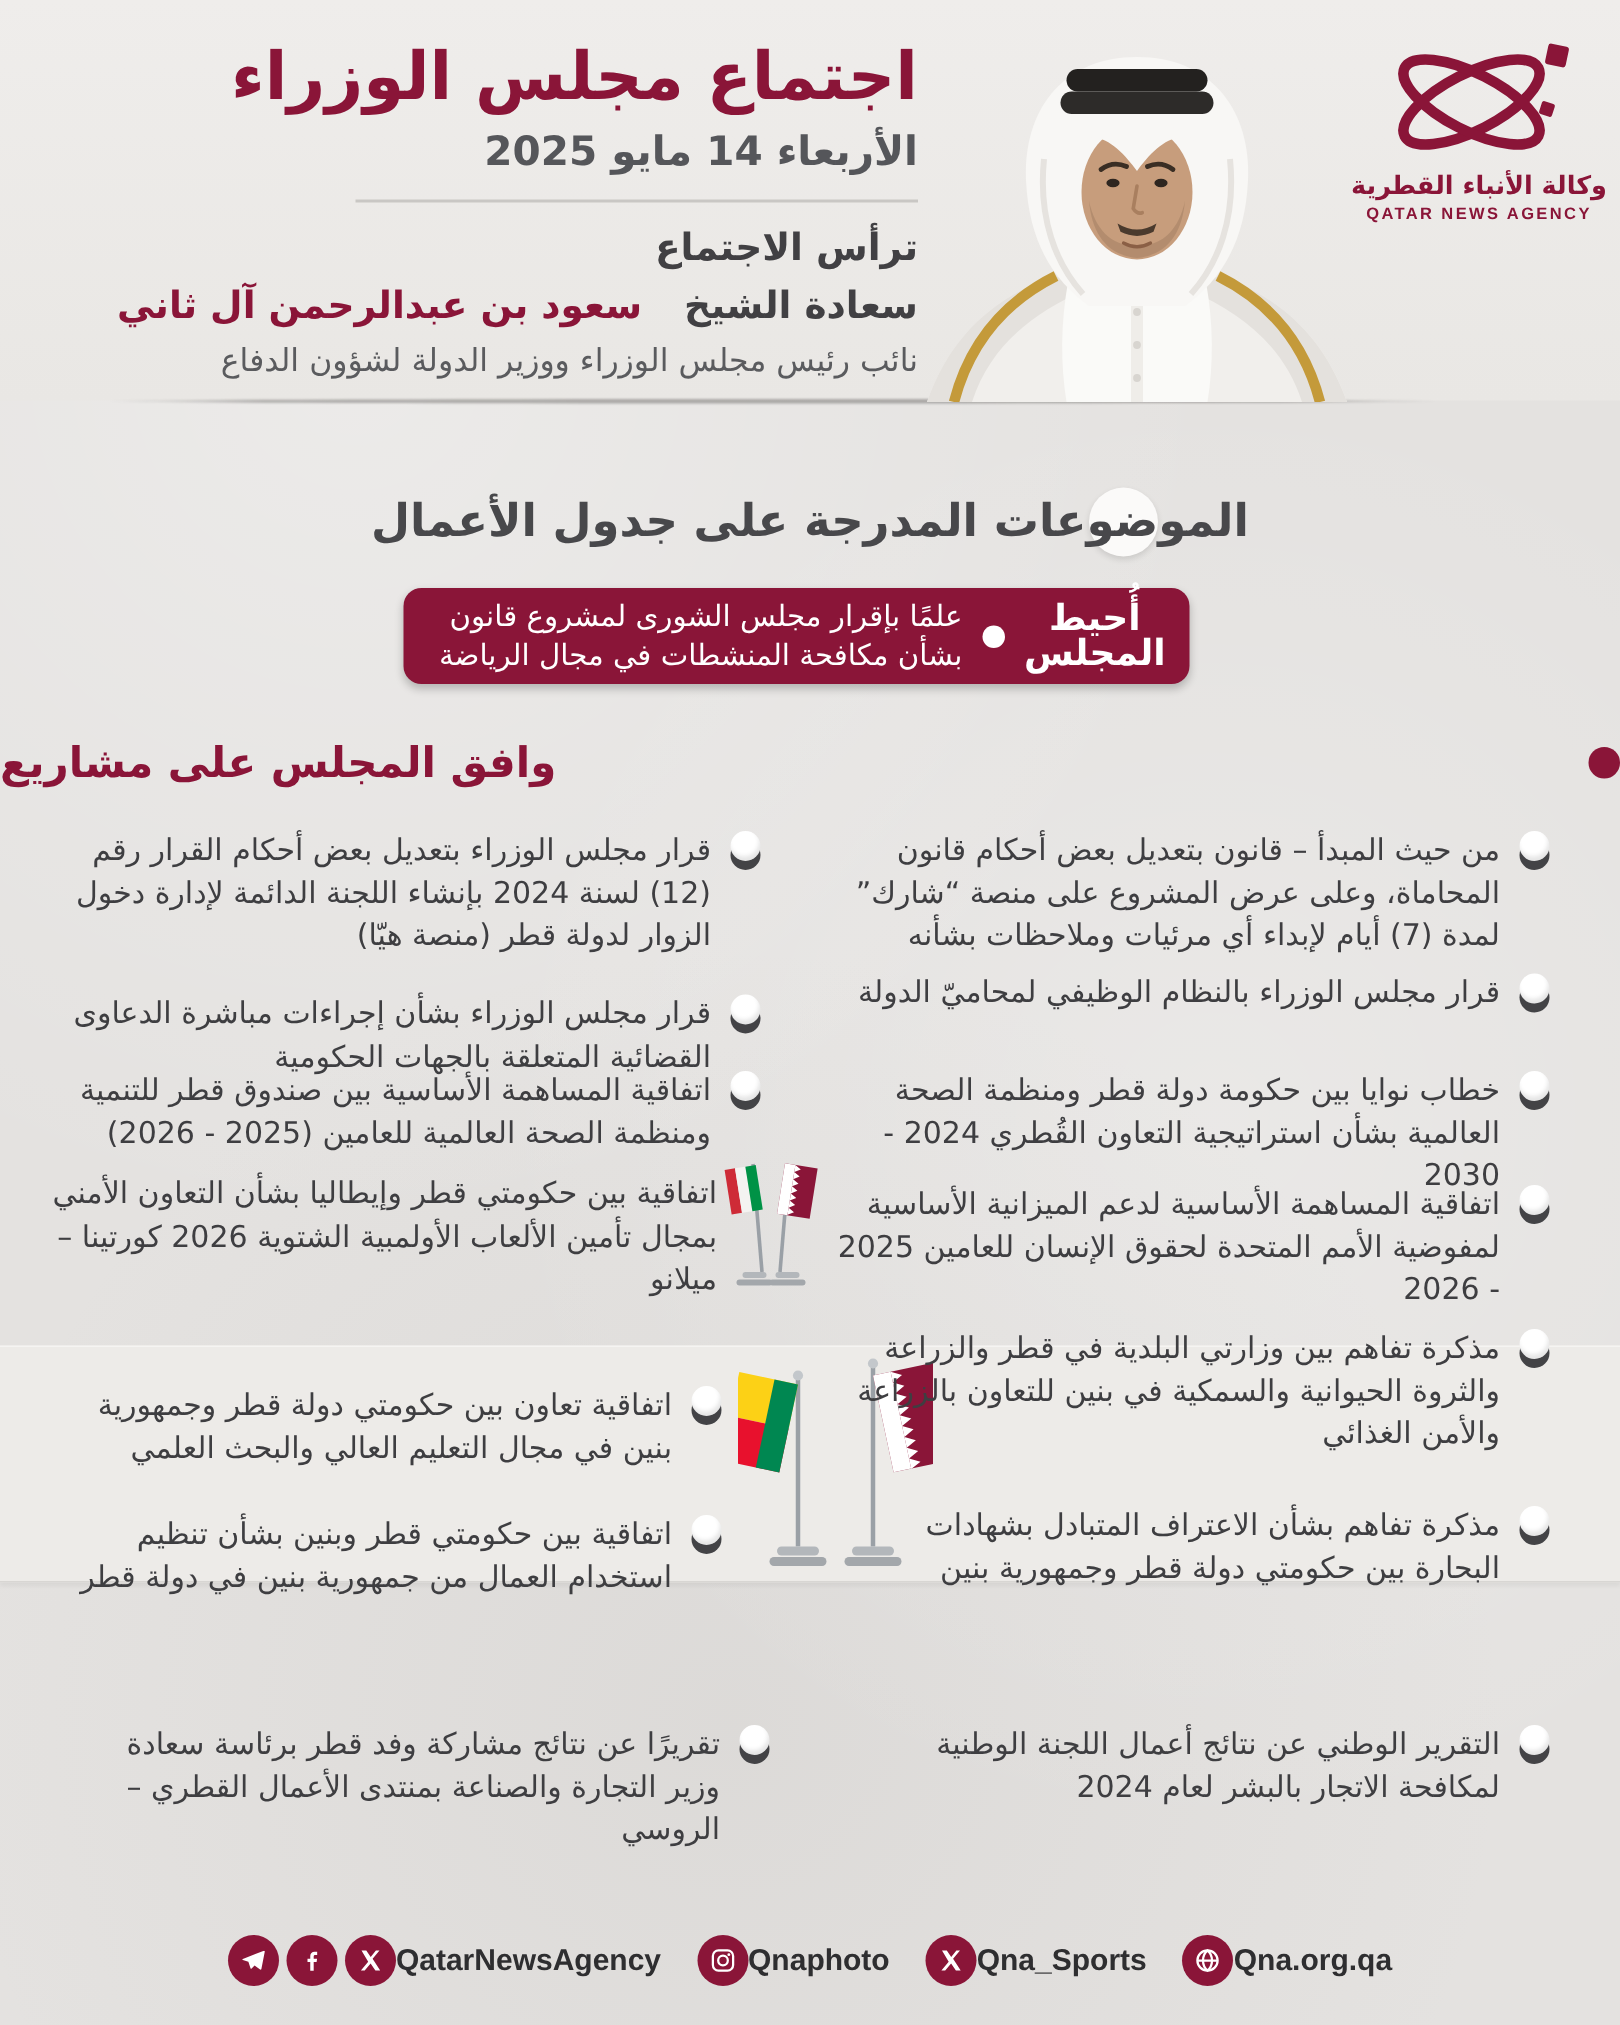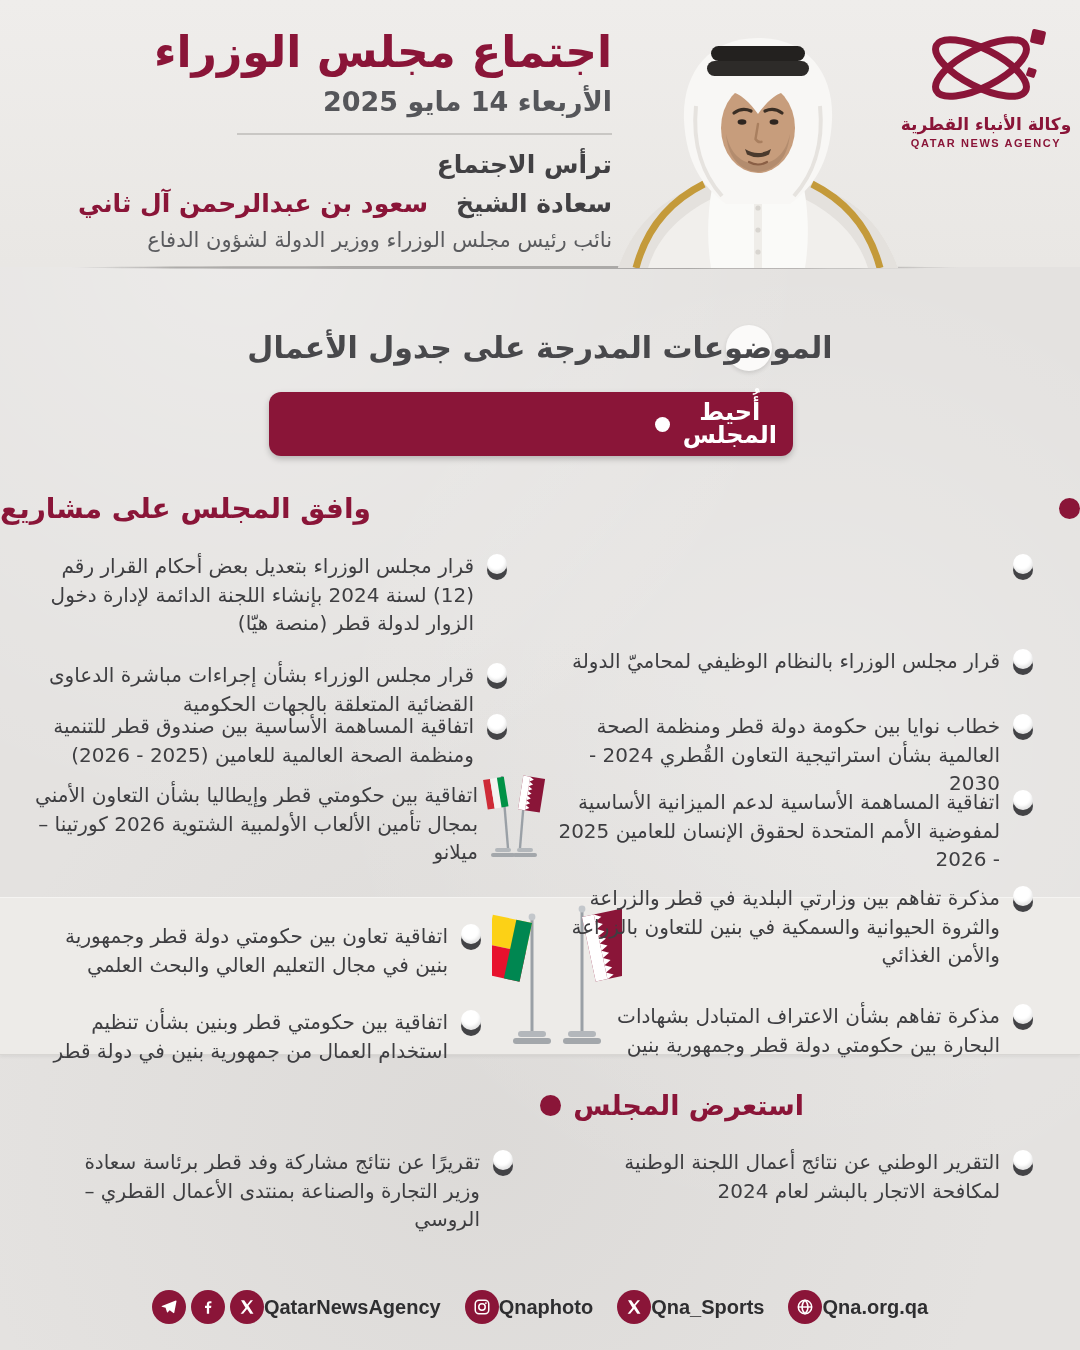--- a/index.html
+++ b/index.html
@@ -139,29 +139,34 @@
     <span class="sec1-circle"></span>
     <span class="txt">الموضوعات المدرجة على جدول الأعمال</span>
   </div>
 
   <div class="banner">
     <div class="banner-label">
       <div>أُحيط</div>
       <div>المجلس</div>
     </div>
     <span class="banner-dot"></span>
+    <div class="banner-text">
+      <div>علمًا بإقرار مجلس الشورى لمشروع قانون</div>
+      <div>بشأن مكافحة المنشطات في مجال الرياضة</div>
+    </div>
   </div>
 
   <div class="sec2">
     <span class="sec-dot"></span>
     <span>وافق المجلس على مشاريع</span>
   </div>
 
   <div class="item col-r" style="top:552px">
     <span class="blt"></span>
+    <span>من حيث المبدأ – قانون بتعديل بعض أحكام قانون المحاماة، وعلى عرض المشروع على منصة “شارك” لمدة (7) أيام لإبداء أي مرئيات وملاحظات بشأنه</span>
   </div>
   <div class="item col-r" style="top:647px">
     <span class="blt"></span>
     <span>قرار مجلس الوزراء بالنظام الوظيفي لمحاميّ الدولة</span>
   </div>
   <div class="item col-r" style="top:712px">
     <span class="blt"></span>
     <span>خطاب نوايا بين حكومة دولة قطر ومنظمة الصحة العالمية بشأن استراتيجية التعاون القُطري 2024 - 2030</span>
   </div>
   <div class="item col-r" style="top:788px">
@@ -238,24 +243,20 @@
 
   <div class="item col-r" style="top:1002px;width:466px">
     <span class="blt"></span>
     <span>مذكرة تفاهم بشأن الاعتراف المتبادل بشهادات البحارة بين حكومتي دولة قطر وجمهورية بنين</span>
   </div>
   <div class="item" style="top:1008px;right:598px;width:454px">
     <span class="blt"></span>
     <span>اتفاقية بين حكومتي قطر وبنين بشأن تنظيم استخدام العمال من جمهورية بنين في دولة قطر</span>
   </div>
 
-  <div class="sec3">
-    <span>استعرض المجلس</span>
-    <span class="sec-dot"></span>
-  </div>
 
   <div class="item col-r" style="top:1148px">
     <span class="blt"></span>
     <span>التقرير الوطني عن نتائج أعمال اللجنة الوطنية لمكافحة الاتجار بالبشر لعام 2024</span>
   </div>
   <div class="item" style="top:1148px;right:566px;width:470px">
     <span class="blt"></span>
     <span>تقريرًا عن نتائج مشاركة وفد قطر برئاسة سعادة وزير التجارة والصناعة بمنتدى الأعمال القطري – الروسي</span>
   </div>
 

